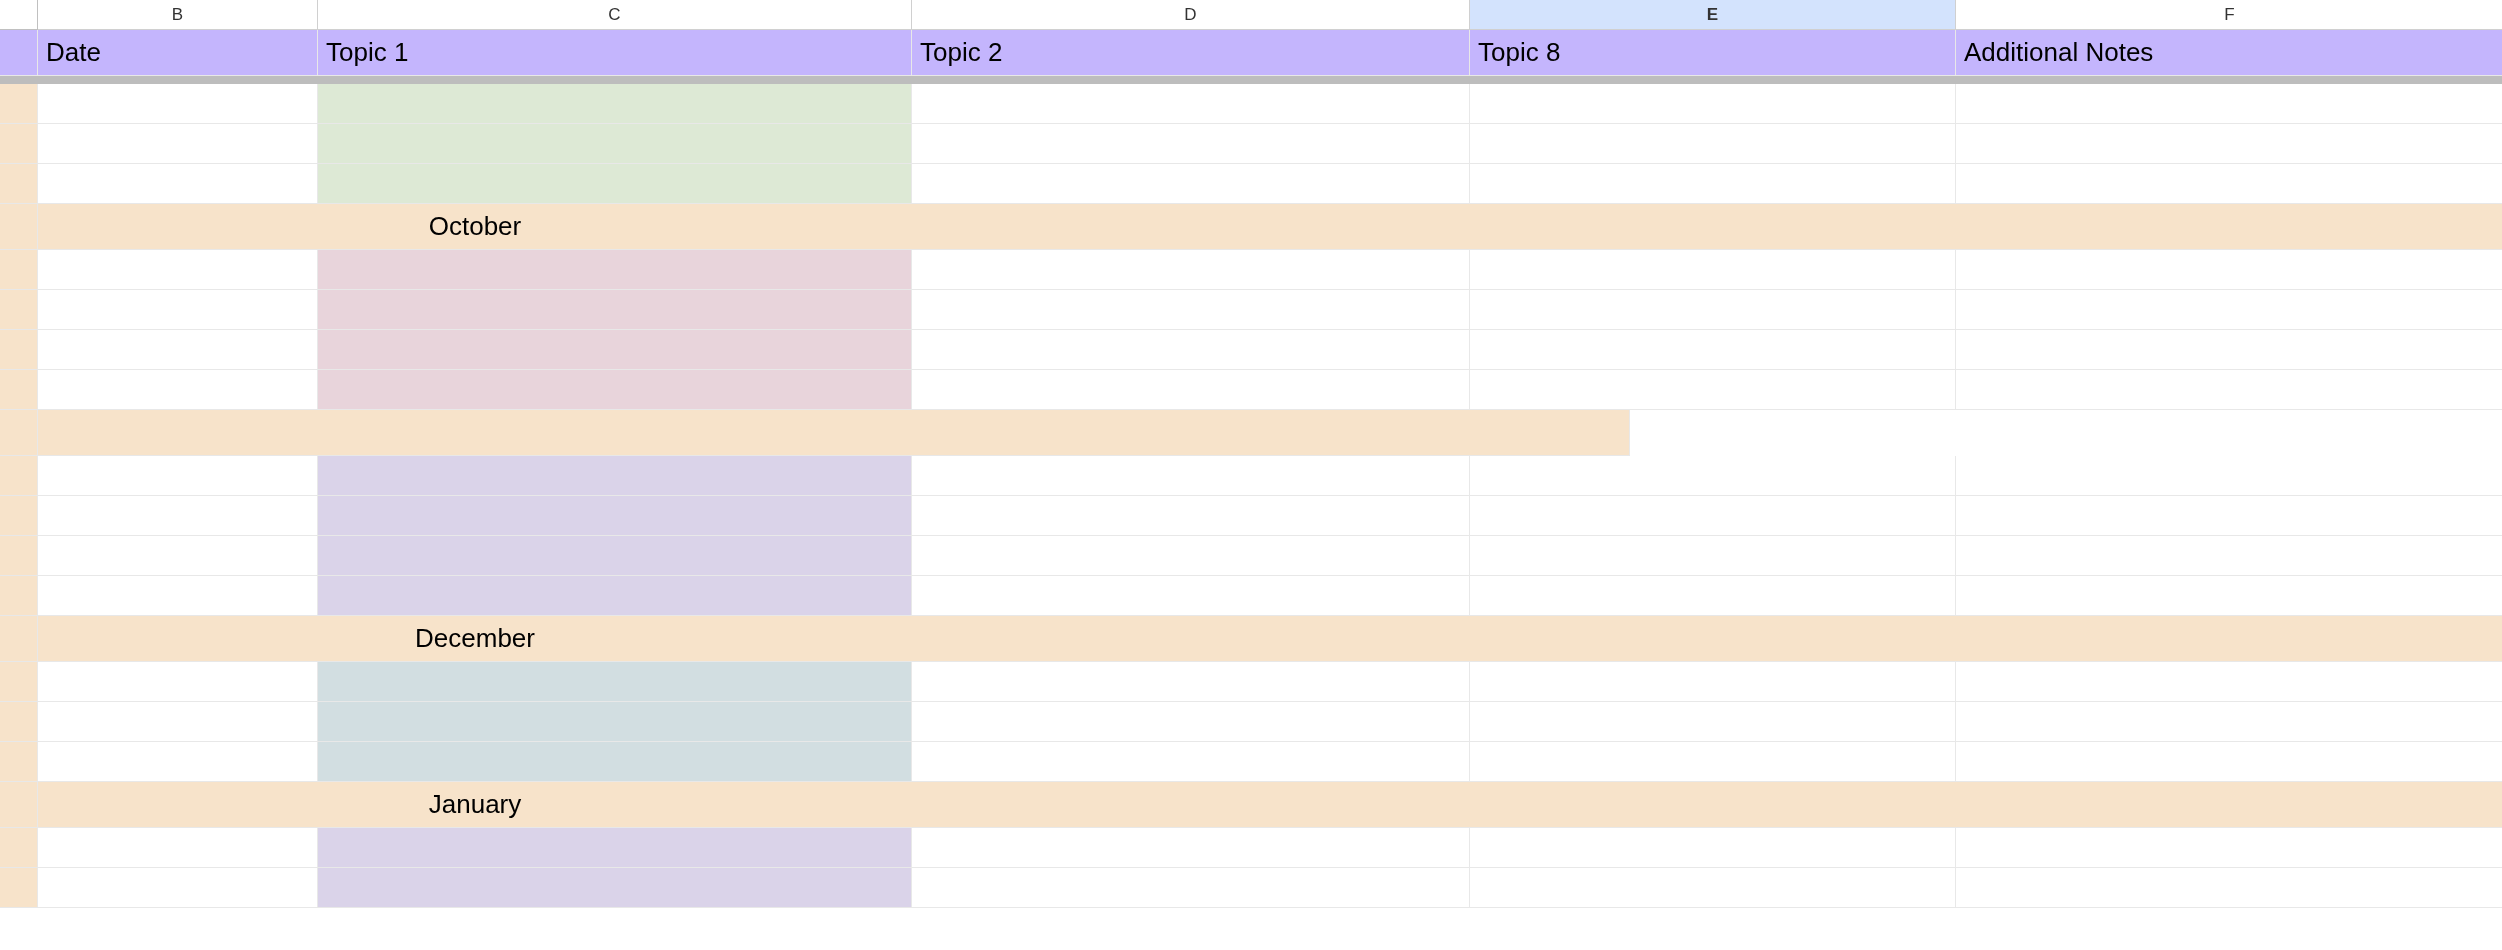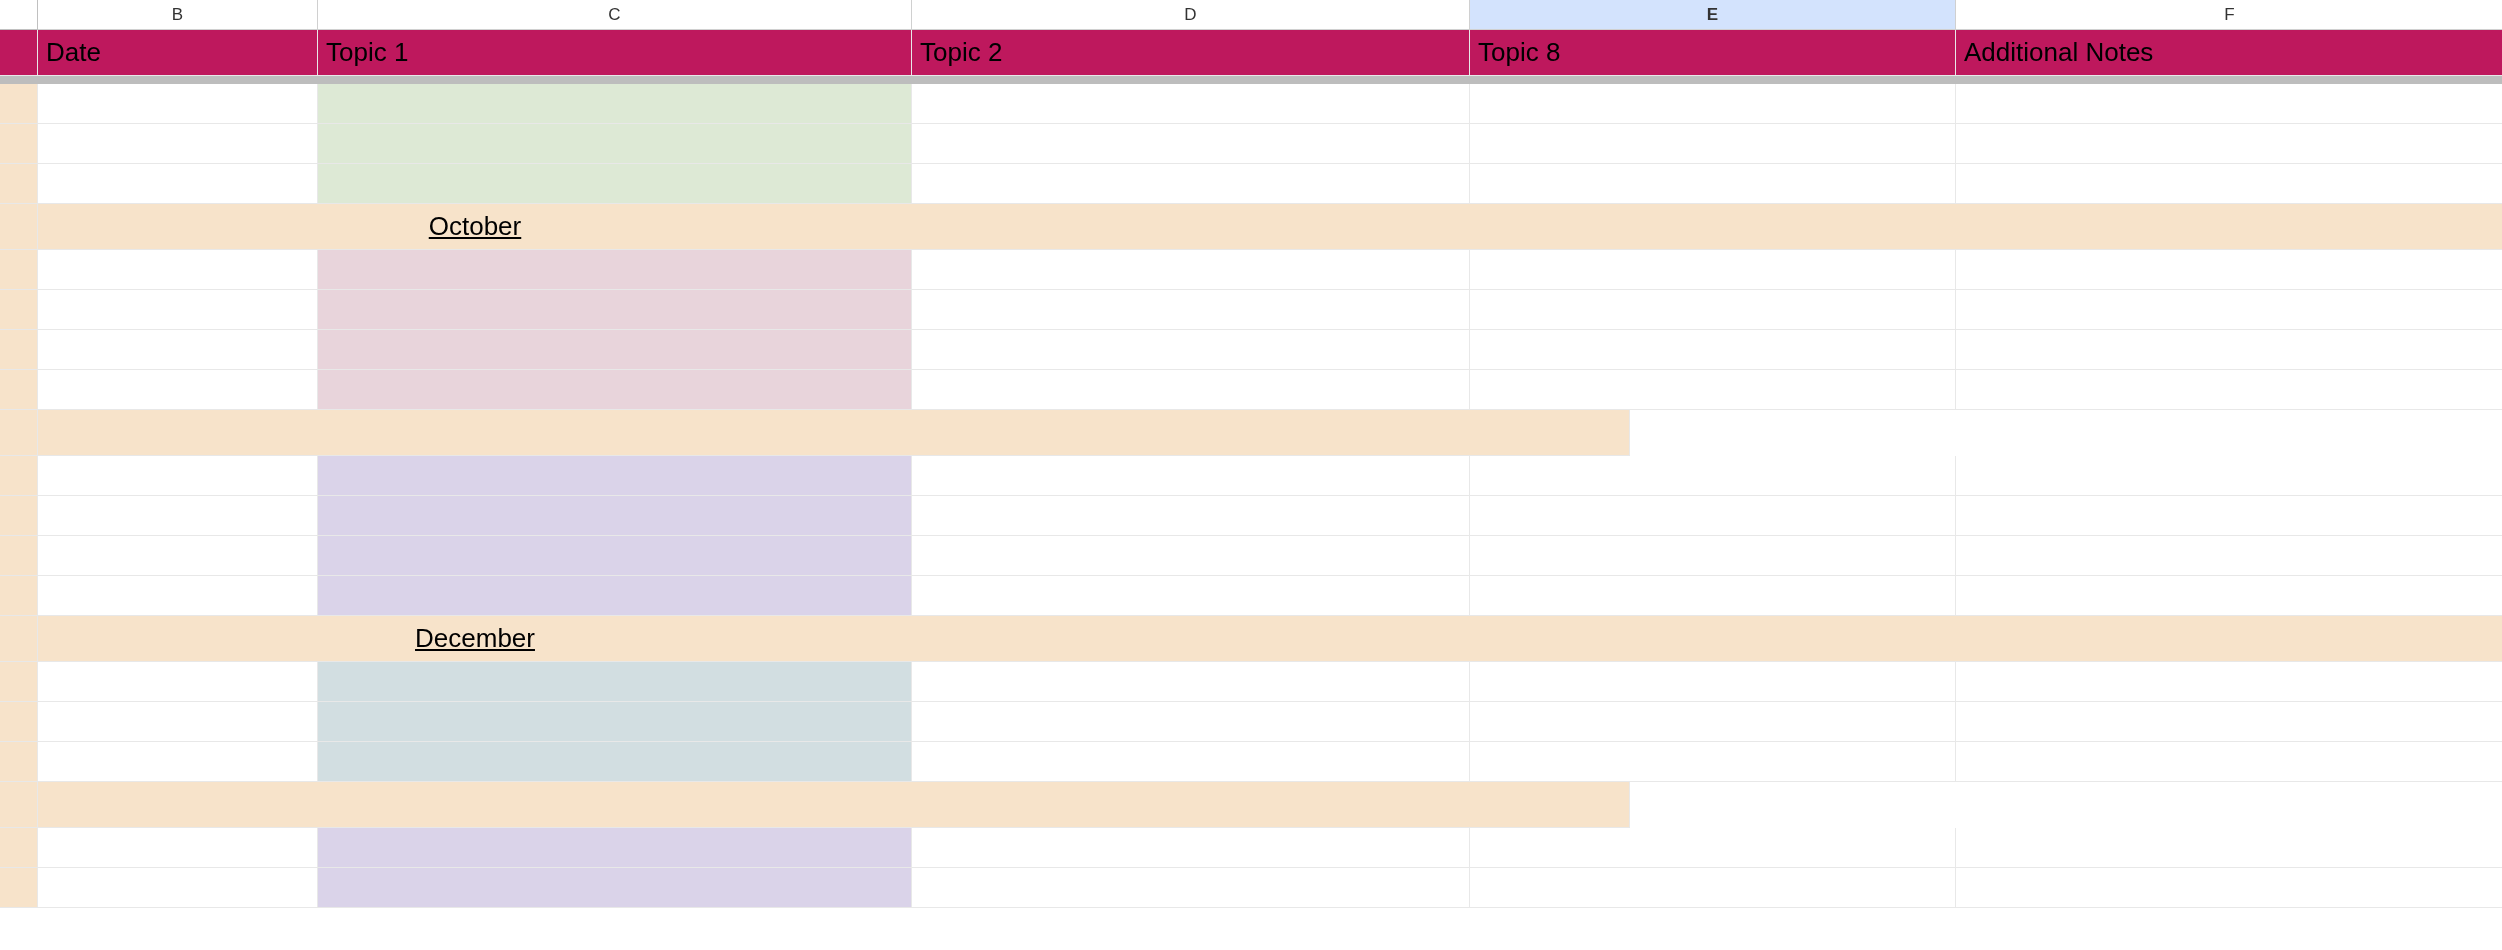--- a/index.html
+++ b/index.html
@@ -63,32 +63,31 @@
       font-size: 25px;
       padding-left: 8px;
       border-right: 1px solid #e8e8e8;
       border-bottom: 1px solid #e8e8e8;
     }
     
     .header-row .cell {
       height: 46px;
       font-size: 26px;
       padding-left: 8px;
-      background: #be185d;
+      background: #c4b5fd;
       border-right: 1px solid #e8e8e8;
       border-bottom: 1px solid #e8e8e8;
     }
     
     .month-row .cell {
       height: 46px;
       font-size: 26px;
       background: #f7e3ca;
       border-right: none;
       border-bottom: 1px solid #e8e8e8;
-      text-decoration: underline;
     }
     
     .month-row .col-A {
       border-right: 1px solid #e8e8e8;
     }
     
     .month-row .month-label {
       justify-content: center;
       padding-left: 0;
     }
@@ -280,20 +279,21 @@
     <div class="cell col-A"></div>
     <div class="cell col-B white-bg"></div>
     <div class="cell col-C blue-bg"></div>
     <div class="cell col-D white-bg"></div>
     <div class="cell col-E white-bg"></div>
     <div class="cell col-F white-bg"></div>
   </div>
 
   <div class="row month-row">
     <div class="cell col-A"></div>
+    <div class="cell merge-bc month-label">January</div>
     <div class="cell col-D"></div>
     <div class="cell col-E"></div>
     <div class="cell col-F"></div>
   </div>
 
   <div class="row data-row">
     <div class="cell col-A"></div>
     <div class="cell col-B white-bg"></div>
     <div class="cell col-C purple-bg"></div>
     <div class="cell col-D white-bg"></div>

